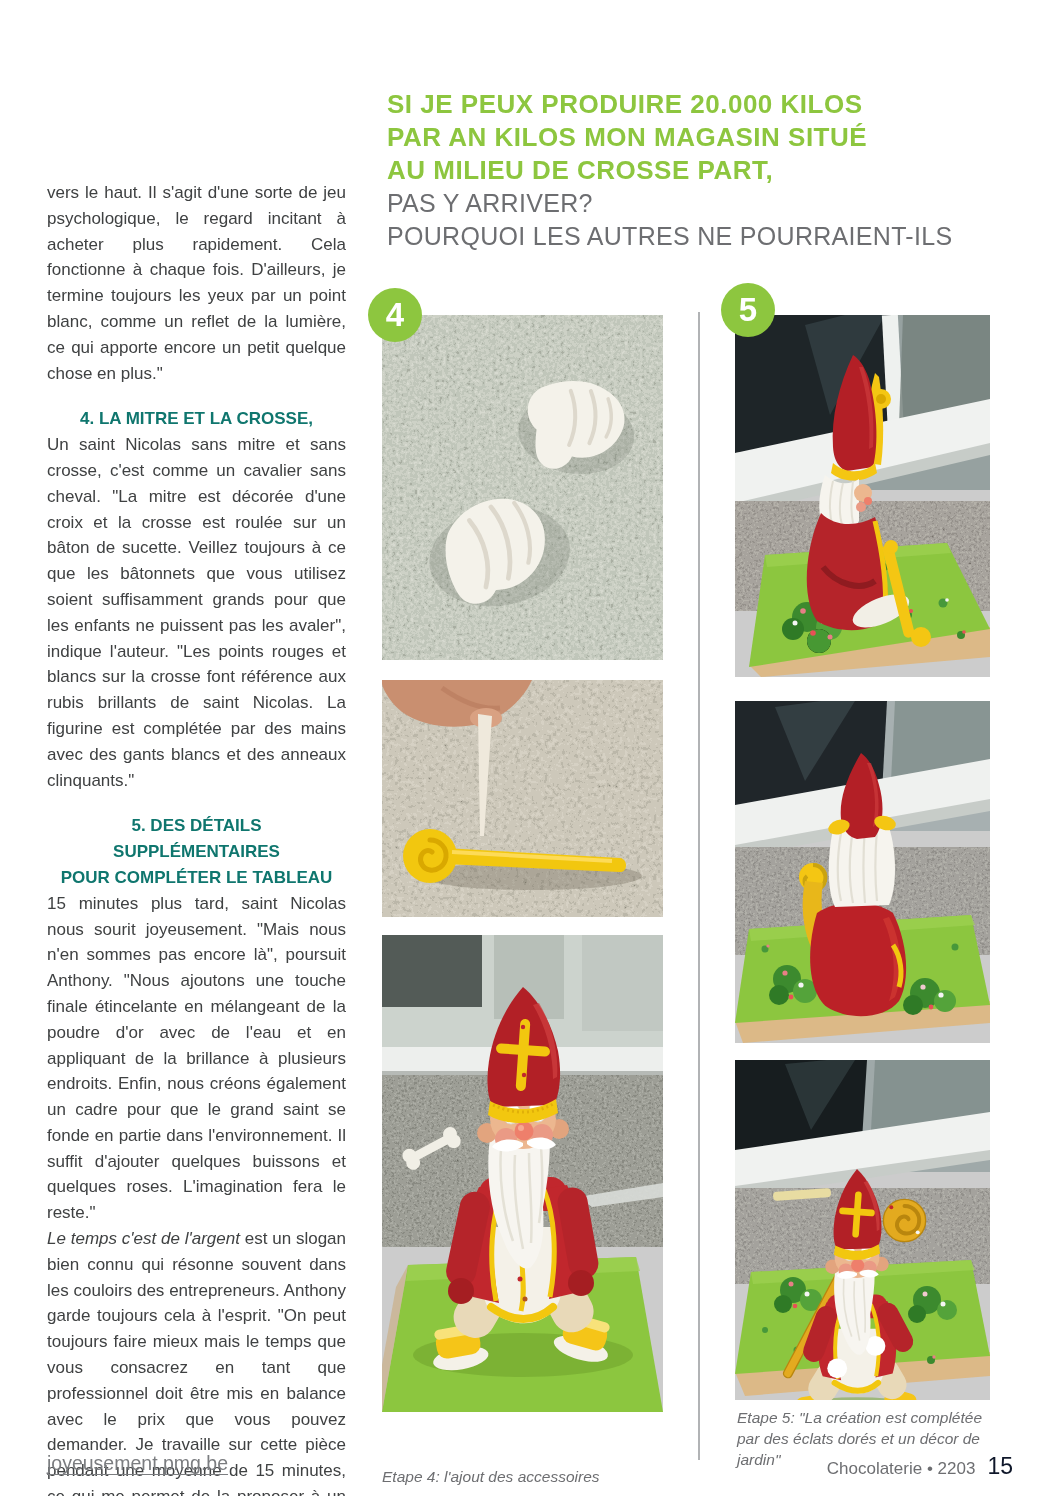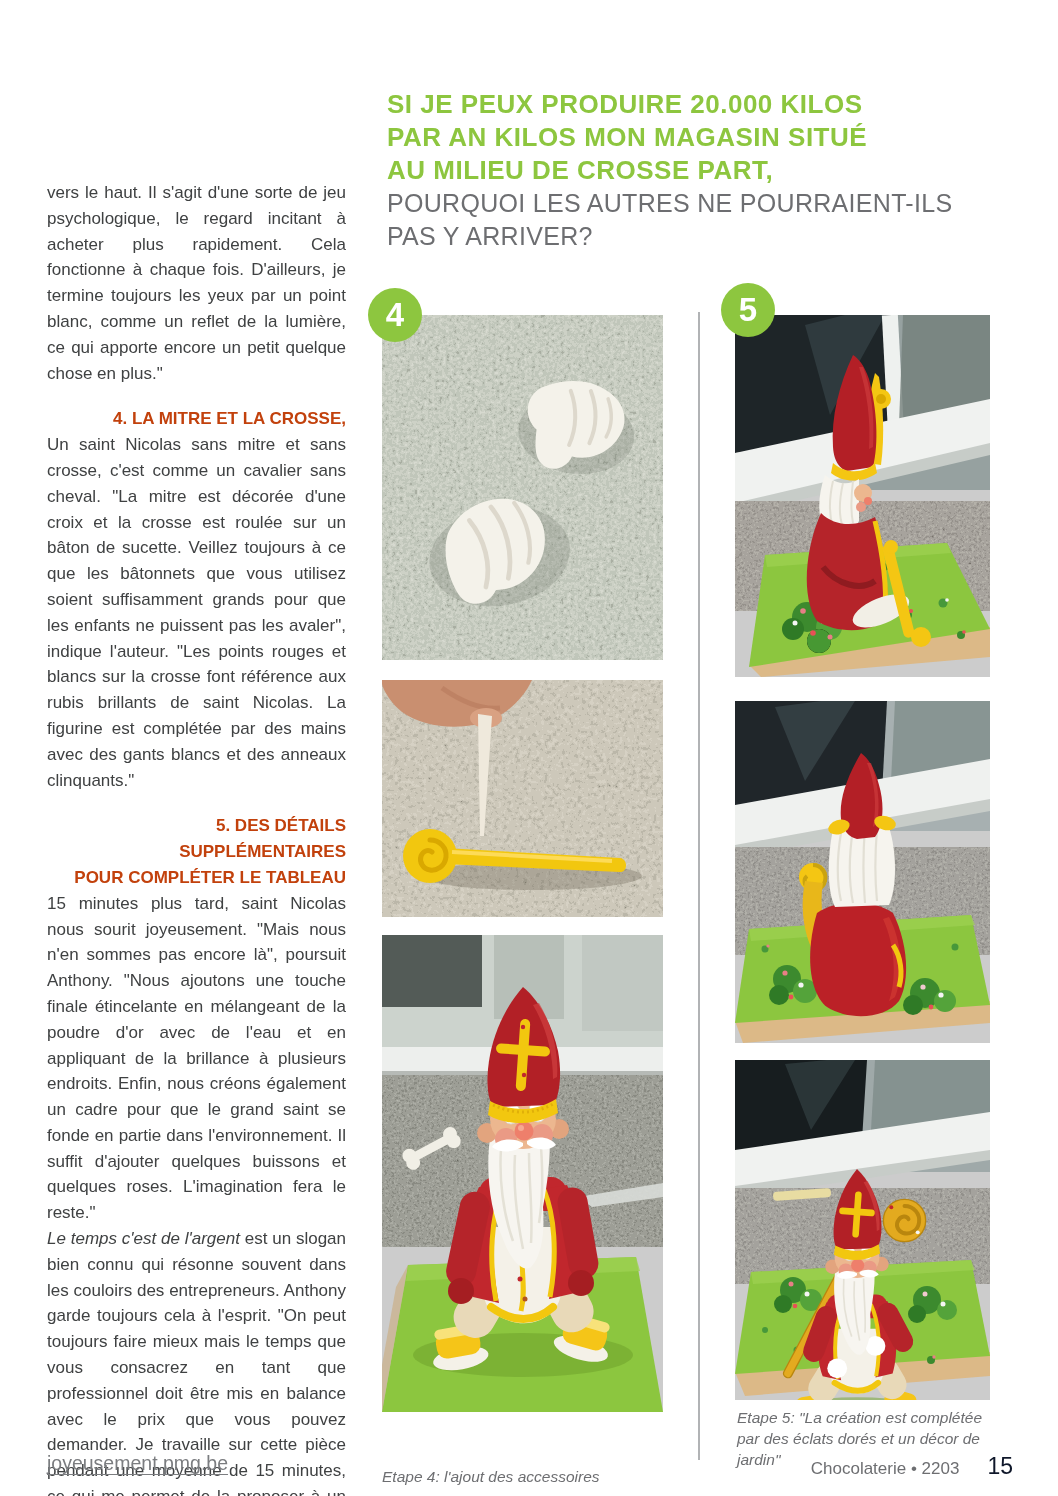--- a/index.html
+++ b/index.html
@@ -8,21 +8,21 @@
 
   
   .headline{position:absolute;left:387px;top:88px;width:620px;}
   .hl-green{color:#8dc63f;font-weight:700;font-size:26px;line-height:33px;letter-spacing:.5px;white-space:nowrap;}
   .hl-gray{color:#6d6e71;font-weight:400;font-size:25px;line-height:33px;letter-spacing:.3px;white-space:nowrap;}
 
   
   .left-col{position:absolute;left:47px;top:180px;width:299px;color:#3f4142;
             font-size:17px;line-height:25.8px;text-align:justify;}
   .left-col p{margin:0;}
-  .sec-h{margin:20px 0 0 0;font-size:17px;line-height:25.8px;font-weight:700;text-align:right;color:#c2410c;}
+  .sec-h{margin:20px 0 0 0;font-size:17px;line-height:25.8px;font-weight:700;text-align:center;color:#0f766e;}
   .sec-h .h-line{display:block;}
   .body-p em{font-style:italic;}
 
   
   .badge{position:absolute;width:54px;height:54px;border-radius:50%;background:#8dc63f;
          color:#fff;font-size:33px;font-weight:700;display:flex;align-items:center;justify-content:center;z-index:3;}
   .badge4{left:368px;top:288px;}
   .badge5{left:721px;top:283px;}
 
   
@@ -37,35 +37,35 @@
 
   .caption{position:absolute;font-style:italic;font-size:15.5px;line-height:21px;color:#6d6e71;}
   .cap4{left:382px;top:1420px;width:281px;margin-top:46px;}
   .cap5{left:737px;top:1407px;width:262px;}
 
   .divider{position:absolute;left:698px;top:312px;width:2px;height:1148px;background:#b1b3b5;}
 
   
   .site-link{position:absolute;left:47px;top:1452px;font-size:19.5px;color:#7b7d80;
              text-decoration:underline;text-underline-offset:4px;}
-  .footer-right{position:absolute;right:45px;top:1453px;display:flex;align-items:baseline;gap:28px;}
+  .footer-right{position:absolute;right:45px;top:1453px;display:flex;align-items:baseline;gap:12px;}
   .footer-right .mag{font-size:17px;color:#6d6e71;}
   .footer-right .pagenum{font-size:23px;color:#0f172a;font-weight:500;}
 </style>
 </head>
 <body>
 
 <div class="page">
 
   <section class="headline">
     <div class="hl-green">SI JE PEUX PRODUIRE 20.000 KILOS</div>
     <div class="hl-green">PAR AN KILOS MON MAGASIN SITUÉ</div>
     <div class="hl-green">AU MILIEU DE CROSSE PART,</div>
+    <div class="hl-gray">PAS Y ARRIVER?</div>
     <div class="hl-gray">POURQUOI LES AUTRES NE POURRAIENT-ILS</div>
-    <div class="hl-gray">PAS Y ARRIVER?</div>
   </section>
 
   <section class="left-col">
     <p class="body-p">vers le haut. Il s'agit d'une sorte de jeu psychologique, le regard incitant à acheter plus rapidement. Cela fonctionne à chaque fois. D'ailleurs, je termine toujours les yeux par un point blanc, comme un reflet de la lumière, ce qui apporte encore un petit quelque chose en plus."</p>
     <h2 class="sec-h">
       <span class="h-line">4. LA MITRE ET LA CROSSE,</span>
     </h2>
     <p class="body-p">Un saint Nicolas sans mitre et sans crosse, c'est comme un cavalier sans cheval. "La mitre est décorée d'une croix et la crosse est roulée sur un bâton de sucette. Veillez toujours à ce que les bâtonnets que vous utilisez soient suffisamment grands pour que les enfants ne puissent pas les avaler", indique l'auteur. "Les points rouges et blancs sur la crosse font référence aux rubis brillants de saint Nicolas. La figurine est complétée par des mains avec des gants blancs et des anneaux clinquants."</p>
     <h2 class="sec-h">
       <span class="h-line">5. DES DÉTAILS SUPPLÉMENTAIRES</span>

